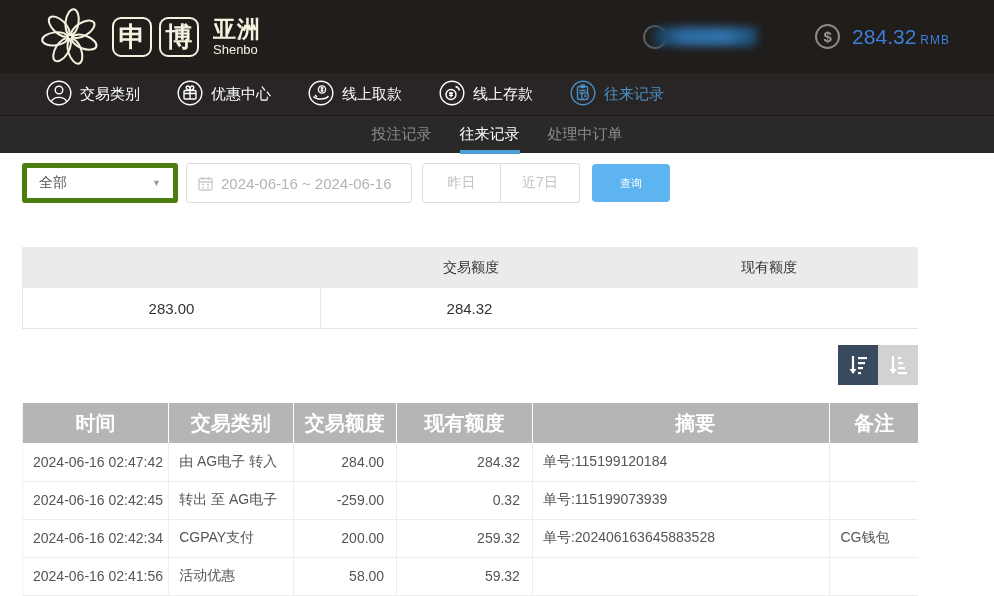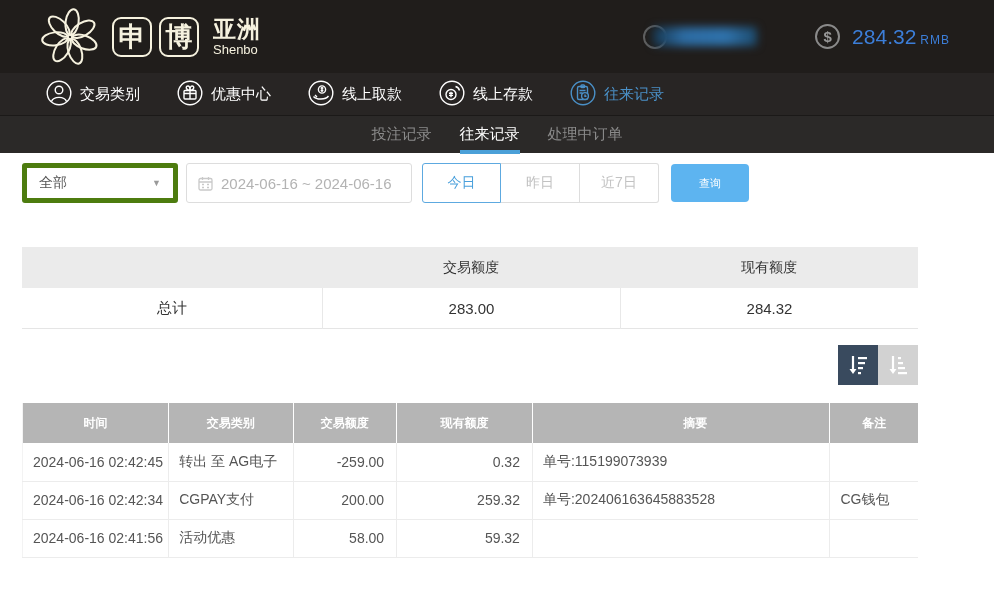--- a/index.html
+++ b/index.html
@@ -69,21 +69,21 @@
   .summary-body .c2, .summary-body .c3 { border-left:1px solid #e8e8e8; height:41px; line-height:41px; }
 
   
   .sort-row { margin-top:16px; display:flex; justify-content:flex-end; }
   .sort-btn { width:40px; height:40px; display:flex; align-items:center; justify-content:center; cursor:pointer; }
   .sort-btn.desc { background:#394a5e; }
   .sort-btn.asc { background:#d2d2d2; }
 
   
   .data-table { margin-top:18px; width:896px; border-collapse:collapse; table-layout:fixed; }
-  .data-table th { background:#b5b5b5; color:#fff; font-size:12px; font-weight:bold; height:40px;
+  .data-table th { background:#b5b5b5; color:#fff; font-size:20px; font-weight:bold; height:40px;
     border-right:1px solid #fff; }
   .data-table th:last-child { border-right:none; }
   .data-table td { height:38px; font-size:14px; color:#555; border-bottom:1px solid #ececec;
     border-right:1px solid #ececec; overflow:hidden; white-space:nowrap; }
   .data-table td:last-child { border-right:none; }
   .data-table tr td:first-child, .data-table tr th:first-child { border-left:1px solid #f3f3f3; }
   .col0 { width:141px; } .col1 { width:120px; } .col2 { width:100px; }
   .col3 { width:131px; } .col4 { width:287px;padding-left:28px; } .col5 { width:85px; }
   td.a-left { text-align:left; padding-left:10px; }
   td.a-right { text-align:right; padding-right:12px; }
@@ -198,35 +198,33 @@
     <div class="date-box">
       <span class="cal-icon">
         <svg width="15" height="15" viewBox="0 0 15 15" fill="none" stroke="#c9c9c9" stroke-width="1.3">
             <rect x="1" y="2.5" width="13" height="11.5" rx="1.5"></rect>
             <path d="M1,6 h13 M4.5,1 v3 M10.5,1 v3 M4,8.5 h2 M4,11.5 h2 M9,8.5 h2 M9,11.5 h2"></path>
           </svg>
       </span>
       <span>2024-06-16 ~ 2024-06-16</span>
     </div>
     <div class="btn-group">
-      <button class="quick-btn active">今日</button>
       <button class="quick-btn">昨日</button>
       <button class="quick-btn">近7日</button>
     </div>
     <button class="search-btn">查询</button>
   </div>
 
   <div class="summary">
     <div class="summary-head">
       <div class="cell c1"></div>
       <div class="cell c2">交易额度</div>
       <div class="cell c3">现有额度</div>
     </div>
     <div class="summary-body">
-      <div class="cell c1">总计</div>
       <div class="cell c2">283.00</div>
       <div class="cell c3">284.32</div>
     </div>
   </div>
 
   <div class="sort-row">
     <div class="sort-btn desc">
       <svg width="26" height="26" viewBox="0 0 26 26">
         <g stroke="#fff" stroke-width="2.2" fill="#fff">
           <path d="M8,4 v16" fill="none"></path>
@@ -258,20 +256,28 @@
         <th class="col0">时间</th>
         <th class="col1">交易类别</th>
         <th class="col2">交易额度</th>
         <th class="col3">现有额度</th>
         <th class="col4">摘要</th>
         <th class="col5">备注</th>
       </tr>
     </thead>
     <tbody>
       <tr>
+        <td class="a-left">2024-06-16 02:47:42</td>
+        <td class="a-left">由 AG电子 转入</td>
+        <td class="a-right">284.00</td>
+        <td class="a-right">284.32</td>
+        <td class="a-left">单号:115199120184</td>
+        <td class="a-left"></td>
+      </tr>
+      <tr>
         <td class="a-left">2024-06-16 02:42:45</td>
         <td class="a-left">转出 至 AG电子</td>
         <td class="a-right">-259.00</td>
         <td class="a-right">0.32</td>
         <td class="a-left">单号:115199073939</td>
         <td class="a-left"></td>
       </tr>
       <tr>
         <td class="a-left">2024-06-16 02:42:34</td>
         <td class="a-left">CGPAY支付</td>

